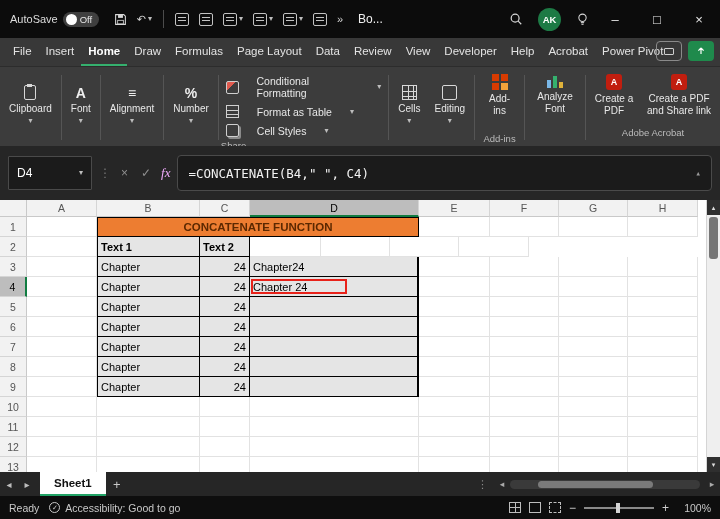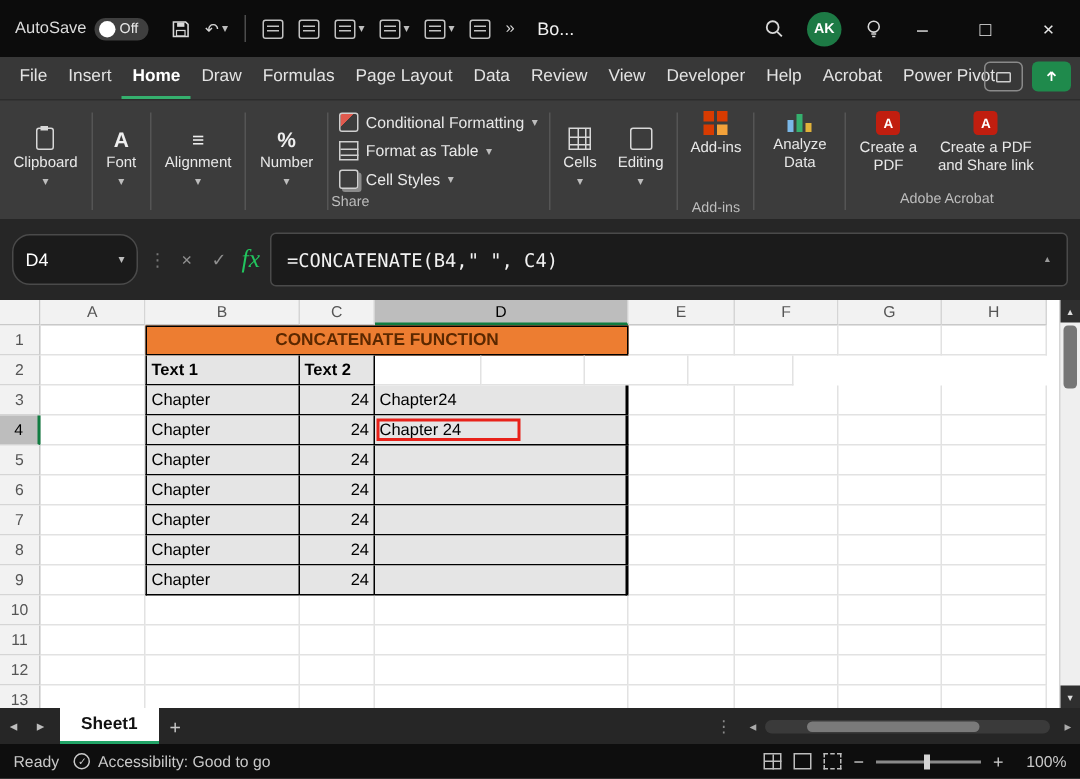--- a/index.html
+++ b/index.html
@@ -56,21 +56,21 @@
   .ic-clip::before { content:""; position:absolute; left:2px; top:-2px; width:5px; height:3px; background:#d8d8d8; }
   .ic-grid { width:15px; height:15px;
      background:linear-gradient(#d8d8d8,#d8d8d8) 0 5px/15px 1px no-repeat,
                 linear-gradient(#d8d8d8,#d8d8d8) 0 10px/15px 1px no-repeat,
                 linear-gradient(#d8d8d8,#d8d8d8) 5px 0/1px 15px no-repeat,
                 linear-gradient(#d8d8d8,#d8d8d8) 10px 0/1px 15px no-repeat;
      border:1px solid #d8d8d8; }
   .ic-letter { font-size:14px; font-weight:bold; color:#eee; line-height:1; }
   .styles-stack { display:flex; flex-direction:column; justify-content:flex-start;
                   padding-top:3px; height:72px; }
-  .styles-item { display:flex; align-items:center; gap:5px; color:#e8e8e8; font-size:10.5px;
+  .styles-item { display:flex; align-items:center; gap:18px; color:#e8e8e8; font-size:10.5px;
                  padding:3px 5px; }
   .sicon { width:13px; height:13px; border:1px solid #cfcfcf; border-radius:2px;
            background:linear-gradient(135deg,#e05a4e 0 40%, transparent 40%); }
   .sicon2 { width:13px; height:13px; border:1px solid #cfcfcf;
      background:linear-gradient(#cfcfcf,#cfcfcf) 0 4px/13px 1px no-repeat,
                 linear-gradient(#cfcfcf,#cfcfcf) 0 8px/13px 1px no-repeat; }
   .sicon3 { width:13px; height:13px; border:1px solid #cfcfcf; border-radius:2px;
             box-shadow:2px 2px 0 #8a8a8a; }
   .group-label { margin-top:auto; color:#bdbdbd; font-size:9.5px; padding-bottom:2px; }
   .bigbtn { display:flex; flex-direction:column; align-items:center; justify-content:flex-start;
@@ -86,25 +86,25 @@
                 linear-gradient(#35b06e,#35b06e) 6px 2px/4px 12px no-repeat,
                 linear-gradient(#e0b23a,#e0b23a) 12px 8px/4px 6px no-repeat; }
   .pdf-ic { width:16px; height:16px; background:#c11e0f; border-radius:3px; color:#fff;
             font-size:9px; font-weight:bold; display:flex; align-items:center; justify-content:center; }
   .acrobat-btns { display:flex; height:72px; }
 
   
   .formulabar { height:54px; background:#262626; display:flex; align-items:center;
                 padding:0 8px; gap:7px; flex:0 0 auto; }
   .namebox { width:84px; height:34px; background:#1b1b1b; border:1px solid #4a4a4a;
-             border-radius:12px; color:#fff; font-size:12px; display:flex; align-items:center;
+             border-radius:1px; color:#fff; font-size:12px; display:flex; align-items:center;
              padding:0 8px; justify-content:space-between; }
   .fxdots { color:#777; font-size:12px; }
   .fxbtn { color:#8f8f8f; font-size:12px; padding:0 3px; }
-  .fxit { font-style:italic; color:#22c55e; font-family:"Liberation Serif", serif; font-size:17px; }
+  .fxit { font-style:italic; color:#f0abfc; font-family:"Liberation Serif", serif; font-size:13px; }
   .formula-field { flex:1; height:36px; background:#1b1b1b; border:1px solid #4a4a4a;
                    border-radius:4px; color:#f2f2f2; font-family:"DejaVu Sans Mono", monospace;
                    font-size:12.5px; display:flex; align-items:center; padding:0 10px; }
   .expand-caret { margin-left:auto; color:#9a9a9a; font-size:9px; }
 
   
   :root { --w-rh:27px; --w-a:70px; --w-b:103px; --w-c:50px; --w-d:169px; --w-e:71px;
           --w-f:69px; --w-g:69px; --w-h:70px; }
   .grid-area { flex:1; background:#fff; position:relative; overflow:hidden; }
   .hr { display:flex; height:17px; }
@@ -342,21 +342,21 @@
       <div class="bigbtn">
         <span class="addins-ic"></span>
         <span>Add-ins</span>
       </div>
       <div class="group-label">Add-ins</div>
     </div>
     <div class="rsep"></div>
     <div class="rgroup">
       <div class="bigbtn" style="width:56px">
         <span class="analyze-ic"></span>
-        <span>Analyze Data</span>
+        <span>Analyze Font</span>
       </div>
     </div>
     <div class="rsep"></div>
     <div class="rgroup">
       <div class="acrobat-btns">
         <div class="bigbtn" style="width:52px">
           <span class="pdf-ic">A</span>
           <span>Create a PDF</span>
         </div>
         <div class="bigbtn" style="width:78px">

